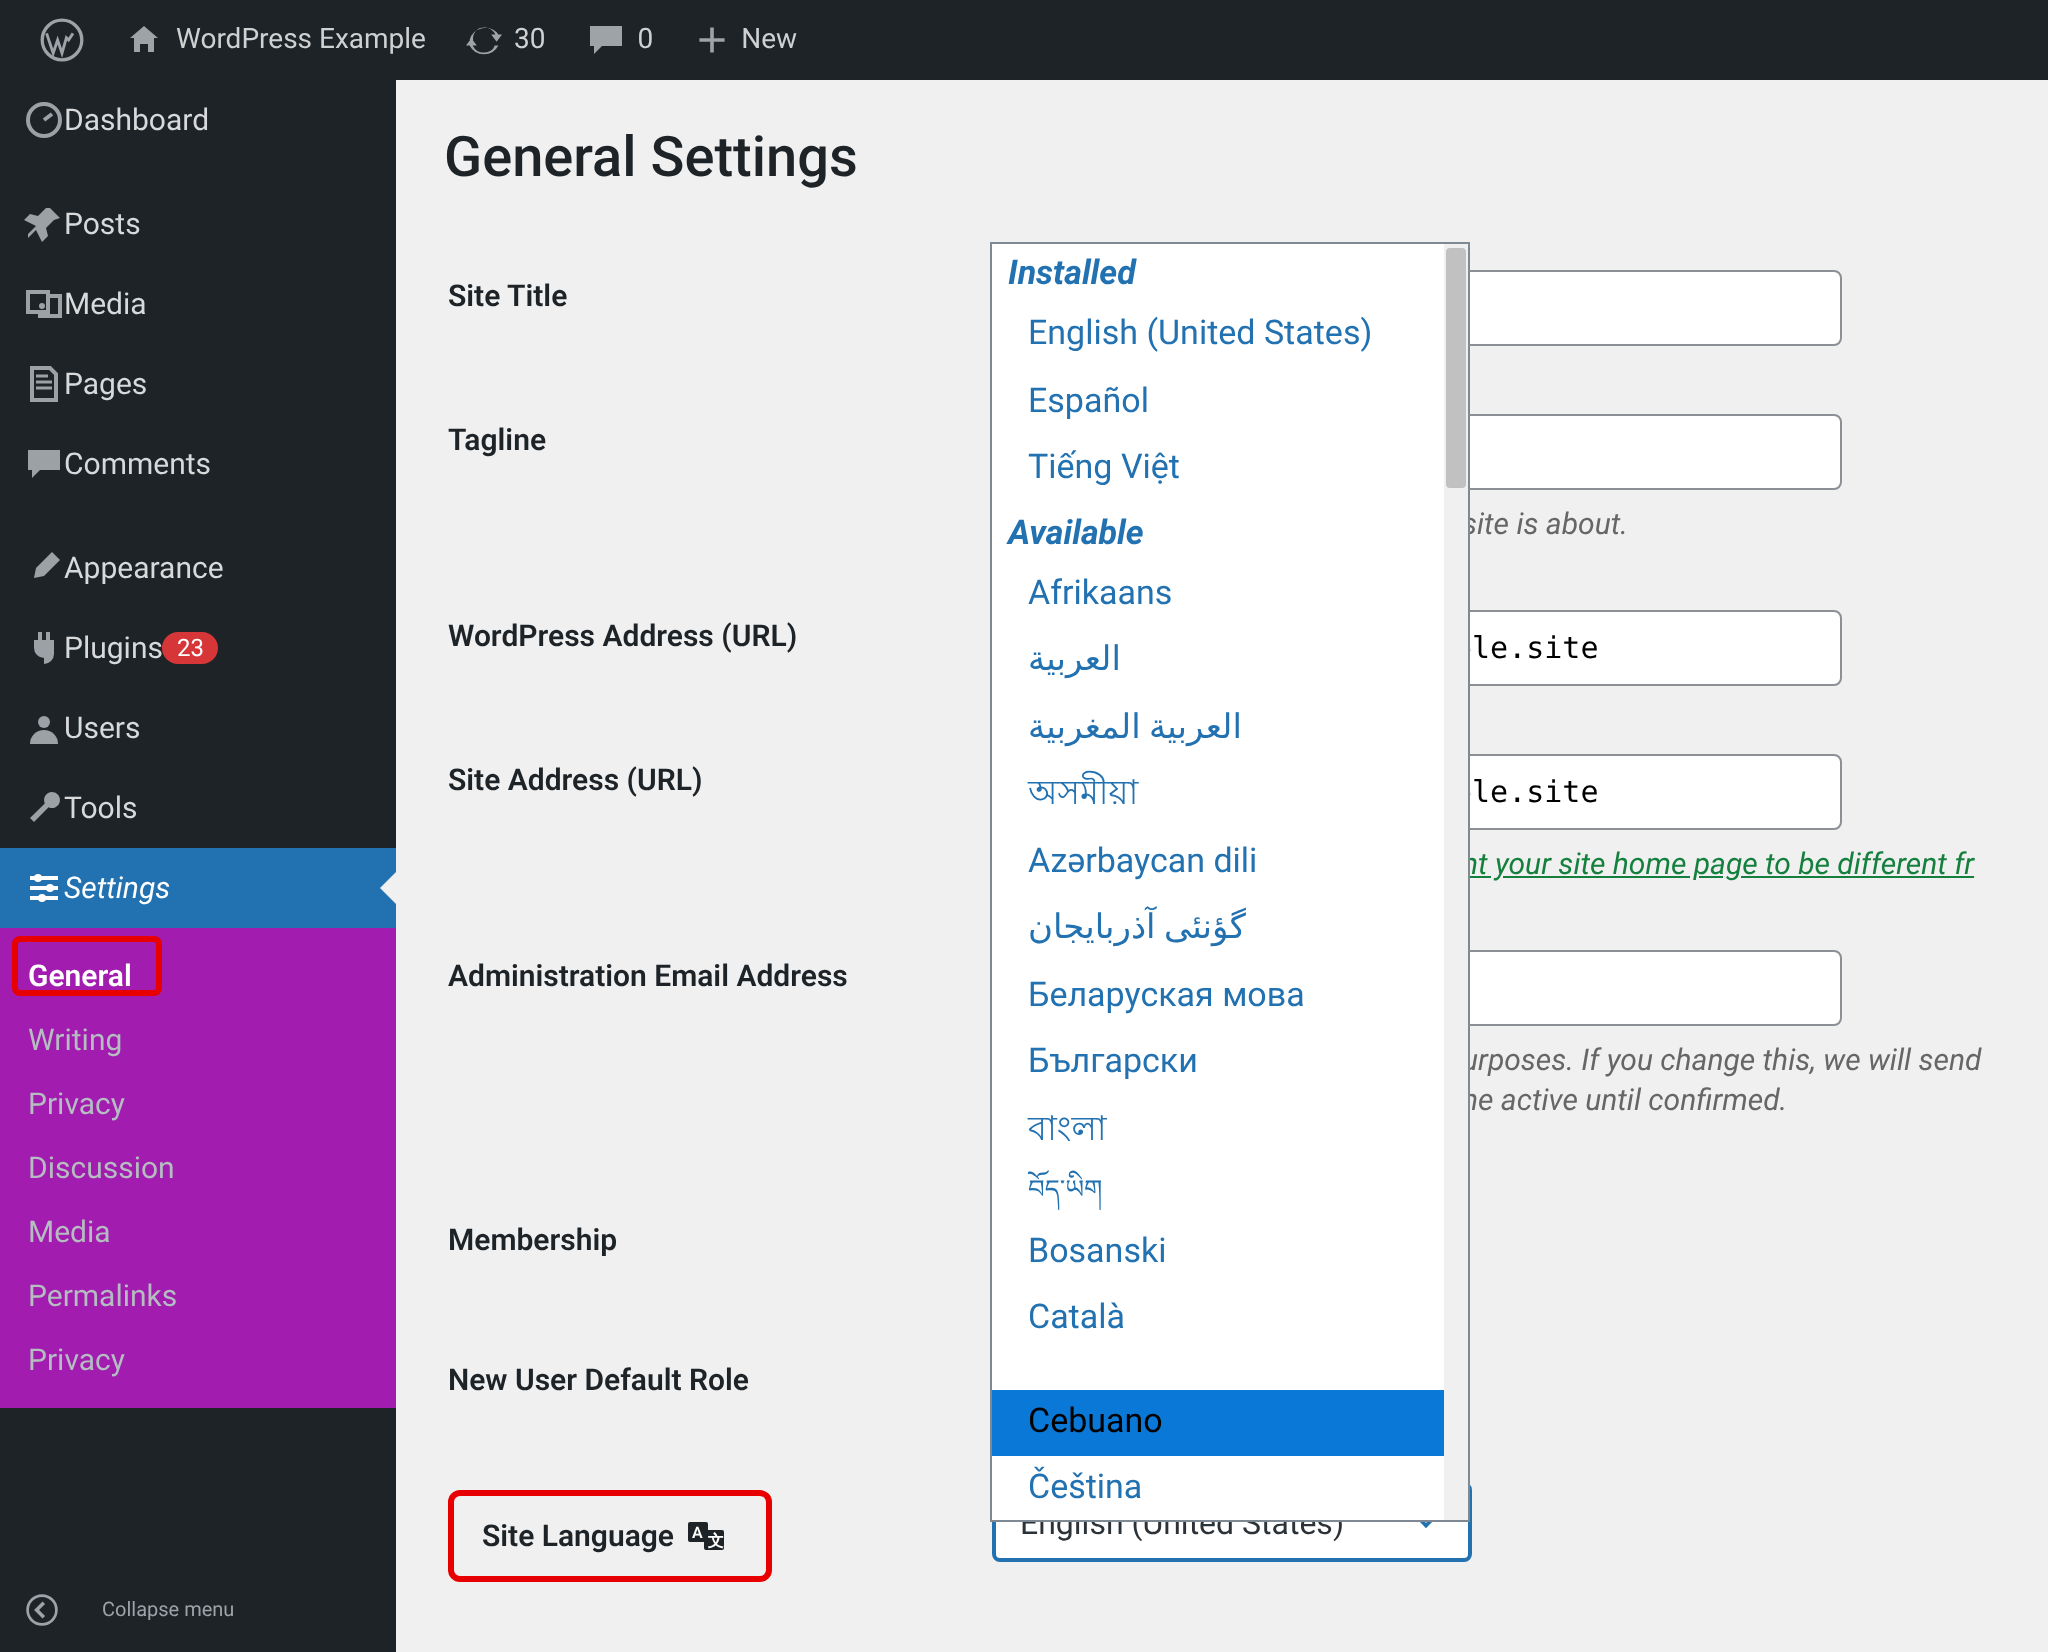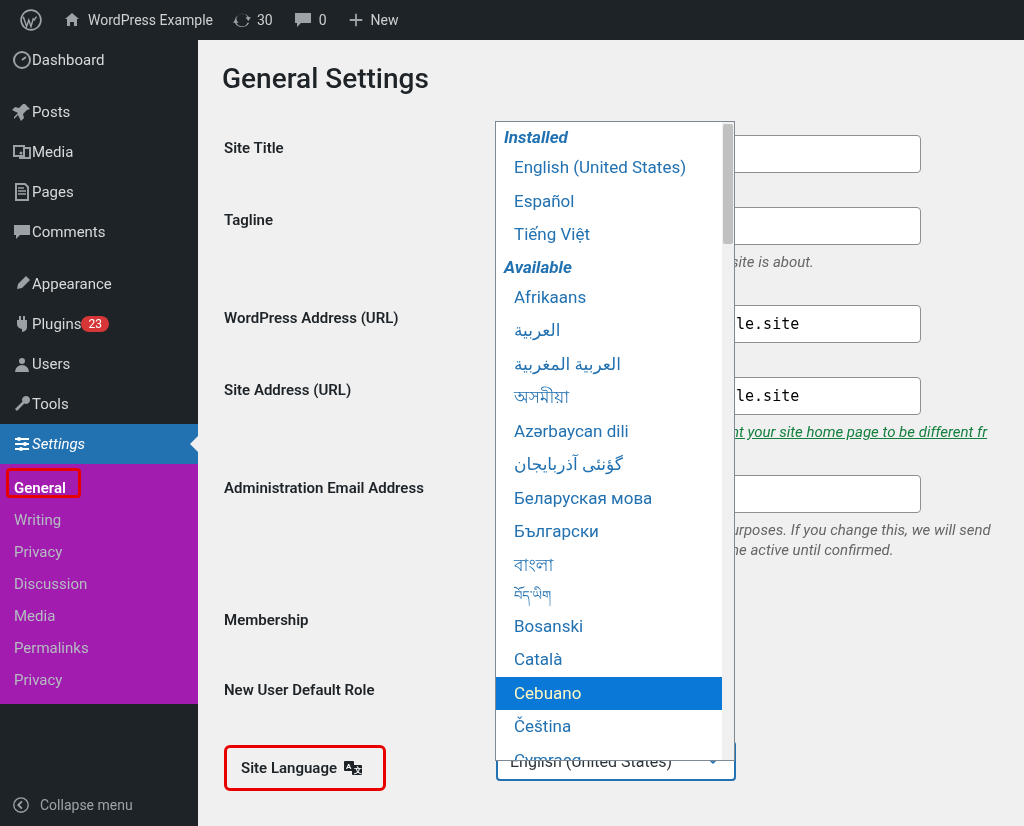--- a/index.html
+++ b/index.html
@@ -16,42 +16,42 @@
   .menu-item.active { background:#2271b1; color:#fff; position:relative;font-style:italic; }
   .menu-item.active svg { fill:#fff; }
   .menu-item.active::after {
     content:''; position:absolute; right:-1px; top:50%; transform:translateY(-50%);
     border-top:9px solid transparent; border-bottom:9px solid transparent; border-right:9px solid #f0f0f1;
   }
   .submenu { background:#a21caf; padding:8px 0; }
   .submenu .sub-item { padding:7px 14px; color:#b5bcc2; font-size:15px; cursor:pointer; }
   .submenu .sub-item.current { color:#fff; font-weight:600; }
   .badge { background:#d63638; color:#fff; font-size:12px; border-radius:10px; padding:1px 7px; }
-  .collapse { position:absolute; bottom:0; left:0; right:0; display:flex; align-items:center; gap:10px; padding:12px 12px; border-top:0; color:#9ea3a8; cursor:pointer; font-size:14px; }
+  .collapse { position:absolute; bottom:0; left:0; right:0; display:flex; align-items:center; gap:21px; padding:12px 12px; border-top:0; color:#9ea3a8; cursor:pointer; font-size:10px; }
   
   .content { position:absolute; top:40px; left:198px; right:0; bottom:0; background:#f0f0f1; padding:0 24px; overflow:hidden; }
   h1.page-title { font-size:28px; font-weight:500; color:#1d2327; margin:22px 0 22px 0; }
   .form-table { width:100%; }
   .form-table th { text-align:left; vertical-align:top; width:270px; padding:20px 26px 20px 0; font-weight:600; font-size:15px; color:#1d2327; }
   .form-table td { padding:16px 0; vertical-align:top; }
   input.regular { width:425px; height:38px; border:1px solid #8c8f94; border-radius:4px; padding:4px 10px; background:#fff; font-size:15px; }
   .description { color:#666; font-size:15px; font-style:italic; margin-top:8px; }
   .description a { color:#15803d; }
   .mono { font-family: ui-monospace, SFMono-Regular, Menlo, Consolas, monospace; }
   
   .site-lang-label-box { display:inline-flex; align-items:center; gap:6px; border:3px solid #e80000; border-radius:6px; padding:10px 20px 10px 14px; }
   .lang-select-wrap { position:relative; width:240px; }
   .lang-select { width:240px; height:40px; border:2px solid #2271b1; border-radius:4px; background:#fff; display:flex; align-items:center; padding:0 12px; color:#2c3338; font-size:16px; cursor:pointer; }
   .lang-select .caret { margin-left:auto; }
   
   .listbox { position:absolute; left:495px; top:121px; width:240px; height:640px; border:1px solid #7e8993; background:#fff; z-index:20; box-shadow:none; overflow:hidden; }
   .listbox .inner { position:absolute; inset:0 12px 0 0; overflow:hidden; }
   .listbox .group-label { color:#2271b1; font-style:italic; font-weight:700; padding:5px 8px 4px 8px; font-size:17px; }
   .listbox .opt { color:#2271b1; padding:4px 8px 4px 18px; font-size:17px; cursor:pointer; line-height:1.5; }
-  .listbox .opt.selected { background:#0a78d6; color:#fef9c3; }
+  .listbox .opt.selected { background:#0a78d6; color:#000000;margin-top:18px; }
   
   .listbox .track { position:absolute; right:0; top:0; bottom:0; width:12px; background:#f0f0f0; }
   .listbox .thumb { position:absolute; right:1px; top:2px; width:10px; height:120px; background:#c1c1c1; border-radius:2px; }
   
   .hl-general { position:absolute; left:6px; top:468px; width:75px; height:30px; border:3px solid #e80000; border-radius:4px; z-index:25; pointer-events:none; }
 </style>
 </head>
 <body>
 
 <div class="adminbar">

